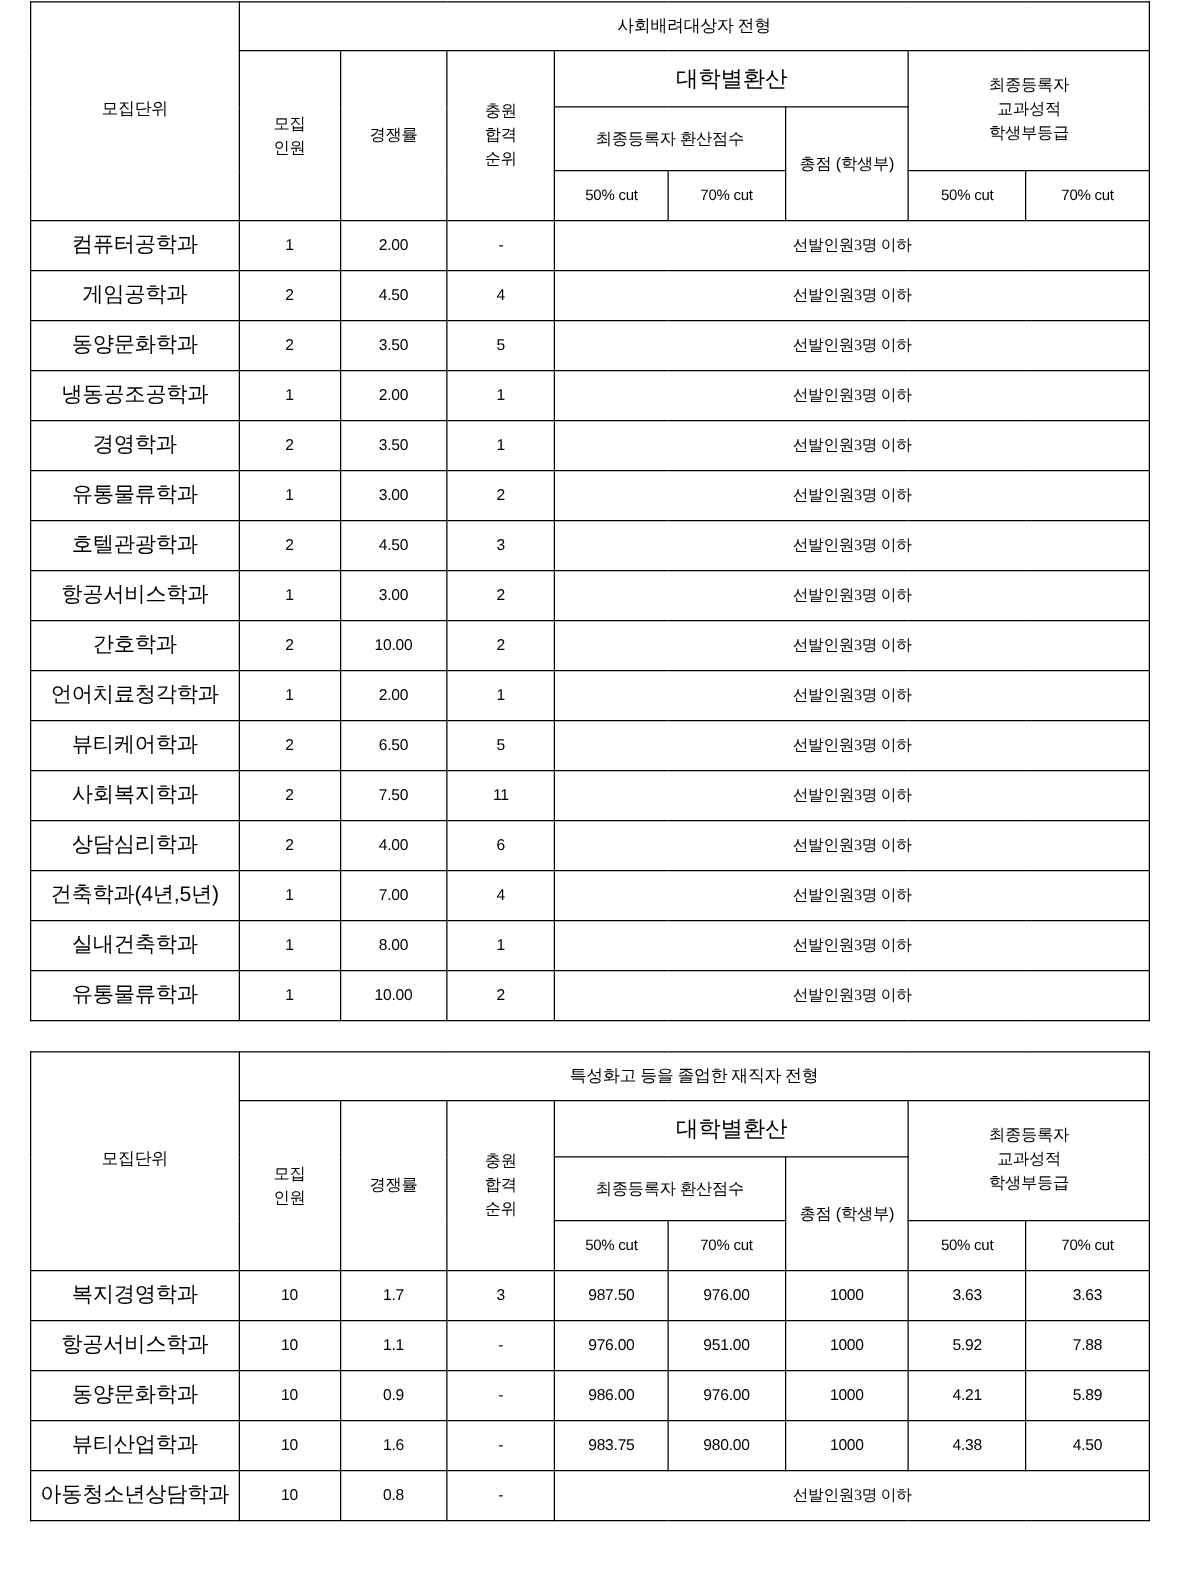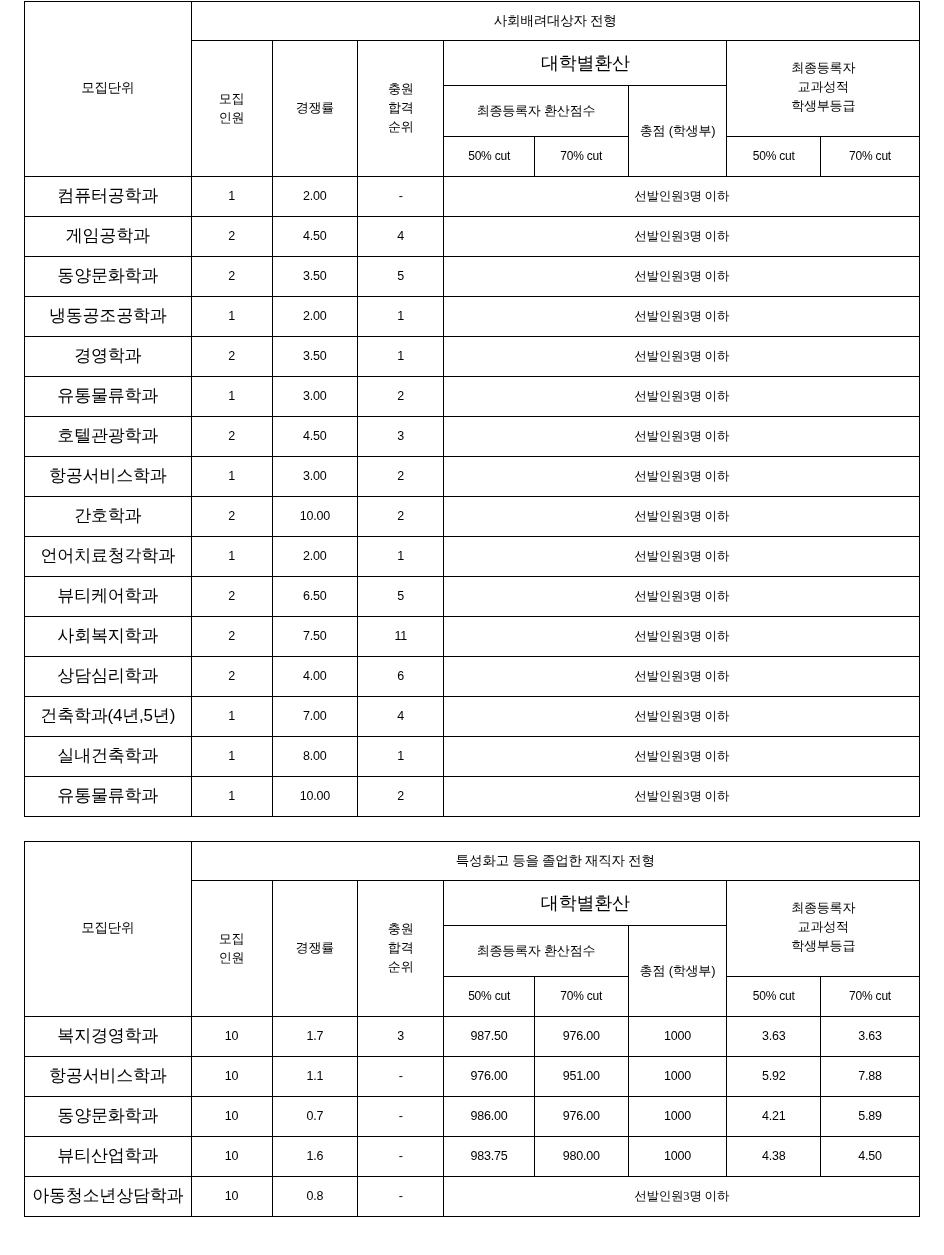--- a/index.html
+++ b/index.html
@@ -355,21 +355,21 @@
           <td class="num">-</td>
           <td class="num">976.00</td>
           <td class="num">951.00</td>
           <td class="num">1000</td>
           <td class="num">5.92</td>
           <td class="num">7.88</td>
         </tr>
         <tr>
           <td class="unit">동양문화학과</td>
           <td class="num">10</td>
-          <td class="num">0.7</td>
+          <td class="num">0.9</td>
           <td class="num">-</td>
           <td class="num">986.00</td>
           <td class="num">976.00</td>
           <td class="num">1000</td>
           <td class="num">4.21</td>
           <td class="num">5.89</td>
         </tr>
         <tr>
           <td class="unit">뷰티산업학과</td>
           <td class="num">10</td>

